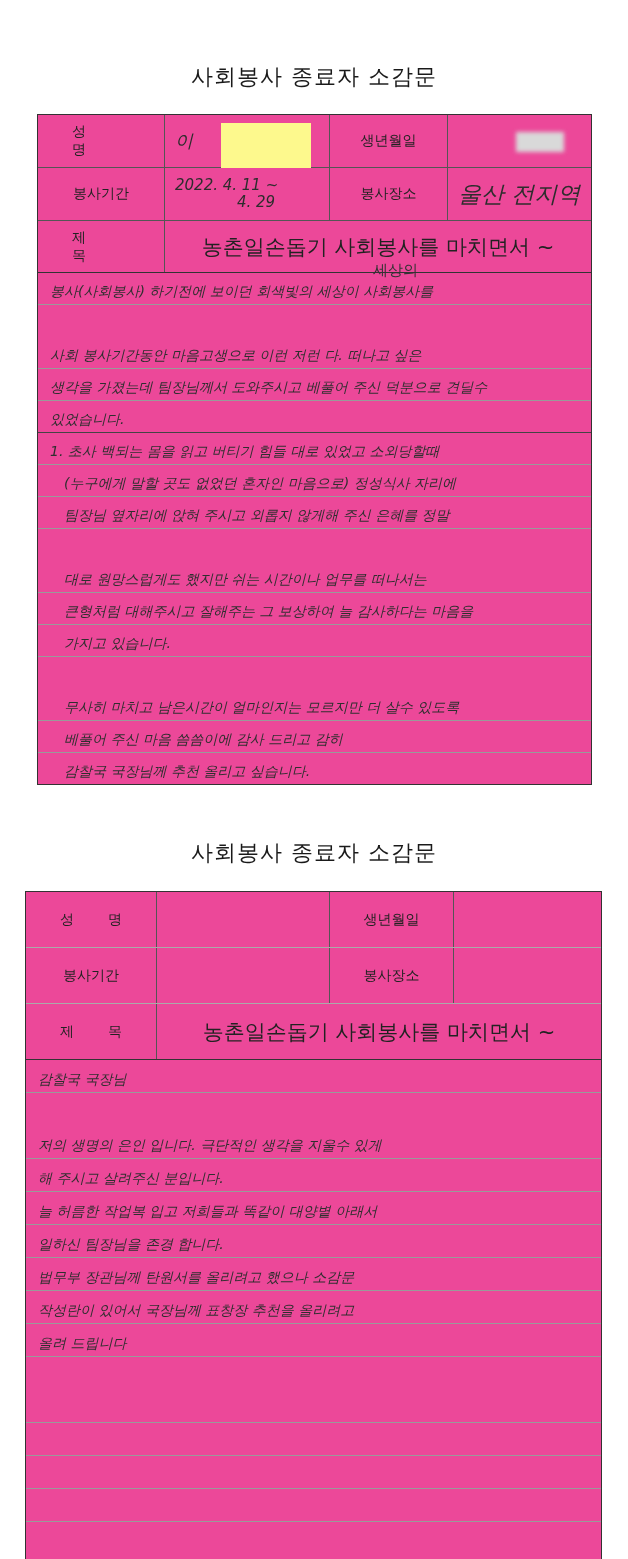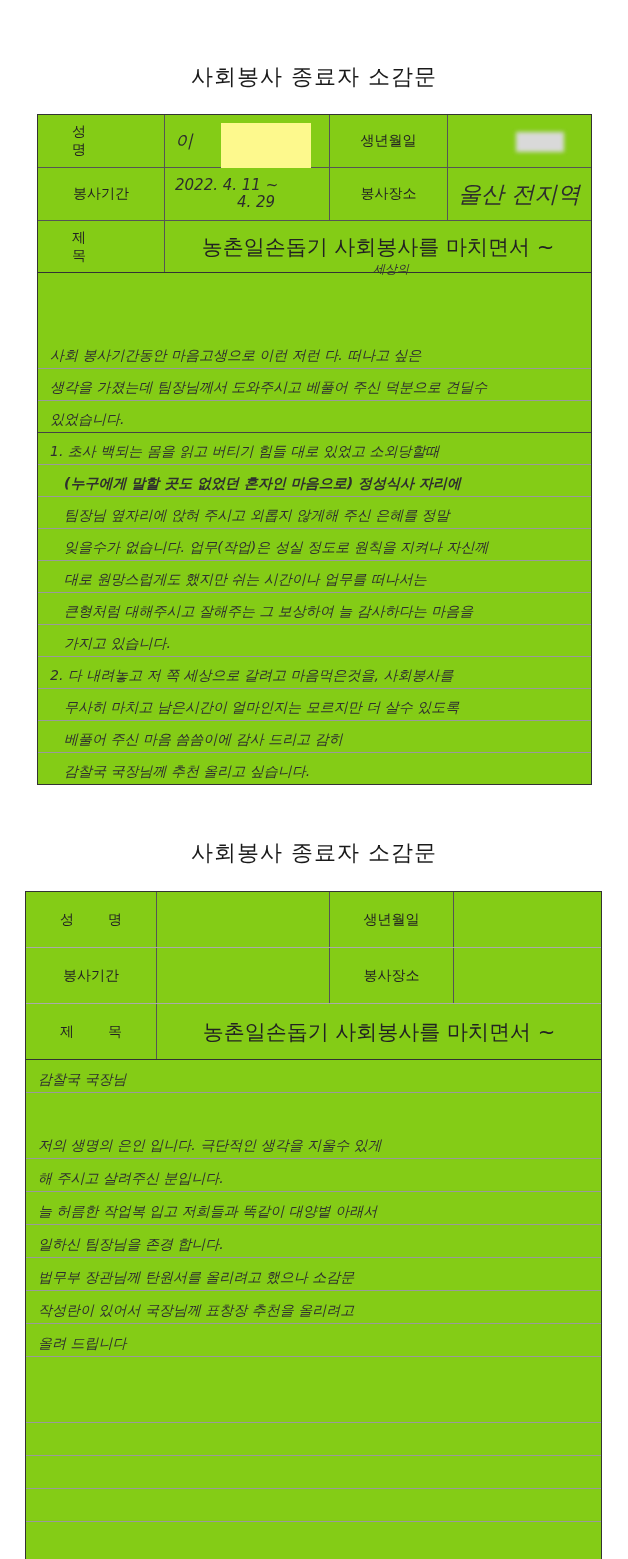--- a/index.html
+++ b/index.html
@@ -8,21 +8,21 @@
     background: #ffffff;
     font-family: "DejaVu Serif", "Liberation Serif", serif;
     color: #1a1a1a;
   }
   .form { position: absolute; left: 0; width: 628px; }
   .form-title {
     position: absolute; left: 0; width: 628px; text-align: center;
     font-family: "DejaVu Serif", serif; font-size: 22px; letter-spacing: 1px;
     color: #1a1a1a;
   }
-  .sheet { position: absolute; border: 1.5px solid #333; box-sizing: border-box; background: #84cc16; }
+  .sheet { position: absolute; border: 1.5px solid #333; box-sizing: border-box; background: #ec4899; }
   .hdr-row { position: absolute; left: 0; right: 0; border-bottom: 1px solid #555; box-sizing: border-box; }
   .cell { position: absolute; top: 0; bottom: 0; box-sizing: border-box; display: flex; align-items: center; }
   .cell.vline { border-right: 1px solid #555; }
   .label {
     justify-content: center; font-family: "DejaVu Serif", serif; font-size: 14px; color: #222;
   }
   .label.spaced { letter-spacing: 34px; padding-left: 34px; }
   .hand {
     font-family: "DejaVu Sans", sans-serif; font-style: italic; font-size: 15px;
     color: #2d2d2d; padding-left: 10px; white-space: nowrap;
@@ -33,22 +33,22 @@
   .redact-yellow { position: absolute; background: #fdf98d; }
   .redact-blur { position: absolute; background: #d9d9d9; filter: blur(2px); }
   .body-area { position: absolute; left: 0; right: 0; bottom: 0; }
   .ruled-line {
     position: absolute; left: 0; right: 0; border-bottom: 1px solid #9a9a9a; box-sizing: border-box;
     font-family: "DejaVu Sans", sans-serif; font-style: italic; color: #2f2f2f;
     font-size: 14px; white-space: nowrap; overflow: hidden; padding-left: 12px;
     display: flex; align-items: flex-end; padding-bottom: 3px;
   }
   .insert-note {
-    position: absolute; font-family: "DejaVu Sans", sans-serif; font-style: italic;
-    font-size: 12px; color: #333;
+    position: absolute; font-family: "DejaVu Sans", sans-serif; 
+    font-size: 15px; color: #333;
   }
   .two-line { display: flex; flex-direction: column; line-height: 17px; }
 </style>
 </head>
 <body>
 
 <div class="form" style="top:0;">
   <div class="form-title" style="top:62px;">사회봉사 종료자 소감문</div>
 
   <div class="sheet" style="left:37px; top:114px; width:555px; height:671px;">
@@ -75,31 +75,30 @@
       <div class="cell hand" style="left:410px; right:0; font-size:23px;">울산 전지역</div>
     </div>
 
     <div class="hdr-row" style="top:106px; height:52px; border-bottom:1.5px solid #333;">
       <div class="cell vline label spaced" style="left:0; width:127px;">제목</div>
       <div class="cell subject" style="left:127px; right:0;">농촌일손돕기 사회봉사를 마치면서 ~</div>
     </div>
 
     <div class="body-area" style="top:158px;">
       <div class="insert-note" style="left:335px; top:-12px;">세상의</div>
+      <div class="ruled-line" style="top:0px; height:32px;">봉사(사회봉사) 하기전에 보이던 회색빛의 세상이 사회봉사를</div>
       <div class="ruled-line" style="top:64px; height:32px;">사회 봉사기간동안 마음고생으로 이런 저런 다. 떠나고 싶은</div>
       <div class="ruled-line" style="top:96px; height:32px;">생각을 가졌는데 팀장님께서 도와주시고 베풀어 주신 덕분으로 견딜수</div>
       <div class="ruled-line" style="top:128px; height:32px; border-bottom:1.5px solid #444;">있었습니다.</div>
       <div class="ruled-line" style="top:160px; height:32px;">1. 초사 백되는 몸을 읽고 버티기 힘들 대로 있었고 소외당할때</div>
-      <div class="ruled-line" style="top:192px; height:32px; padding-left:26px;font-weight:bold;">(누구에게 말할 곳도 없었던 혼자인 마음으로) 정성식사 자리에</div>
+      <div class="ruled-line" style="top:192px; height:32px; padding-left:26px;">(누구에게 말할 곳도 없었던 혼자인 마음으로) 정성식사 자리에</div>
       <div class="ruled-line" style="top:224px; height:32px; padding-left:26px;">팀장님 옆자리에 앉혀 주시고 외롭지 않게해 주신 은혜를 정말</div>
-      <div class="ruled-line" style="top:256px; height:32px; padding-left:26px;">잊을수가 없습니다. 업무(작업)은 성실 정도로 원칙을 지켜나 자신께</div>
       <div class="ruled-line" style="top:288px; height:32px; padding-left:26px;">대로 원망스럽게도 했지만 쉬는 시간이나 업무를 떠나서는</div>
       <div class="ruled-line" style="top:320px; height:32px; padding-left:26px;">큰형처럼 대해주시고 잘해주는 그 보상하여 늘 감사하다는 마음을</div>
       <div class="ruled-line" style="top:352px; height:32px; padding-left:26px;">가지고 있습니다.</div>
-      <div class="ruled-line" style="top:384px; height:32px;">2. 다 내려놓고 저 쪽 세상으로 갈려고 마음먹은것을, 사회봉사를</div>
       <div class="ruled-line" style="top:416px; height:32px; padding-left:26px;">무사히 마치고 남은시간이 얼마인지는 모르지만 더 살수 있도록</div>
       <div class="ruled-line" style="top:448px; height:32px; padding-left:26px;">베풀어 주신 마음 씀씀이에 감사 드리고 감히</div>
       <div class="ruled-line" style="top:480px; height:31px; border-bottom:none; padding-left:26px;">감찰국 국장님께 추천 올리고 싶습니다.</div>
     </div>
   </div>
 </div>
 
 <div class="form" style="top:0;">
   <div class="form-title" style="top:838px;">사회봉사 종료자 소감문</div>
 

